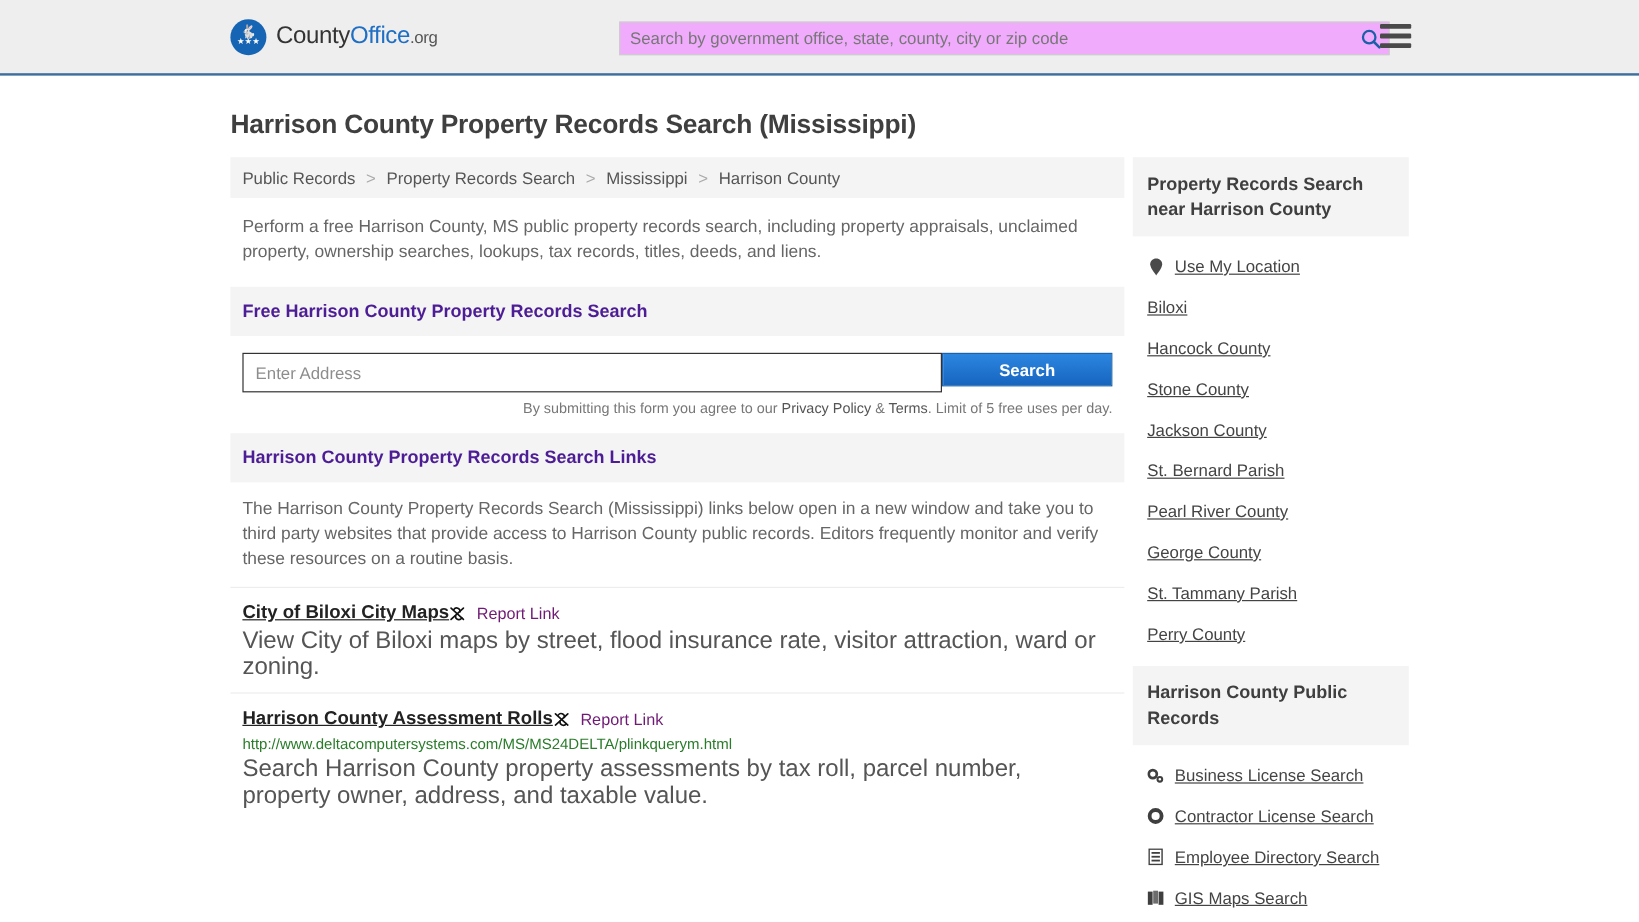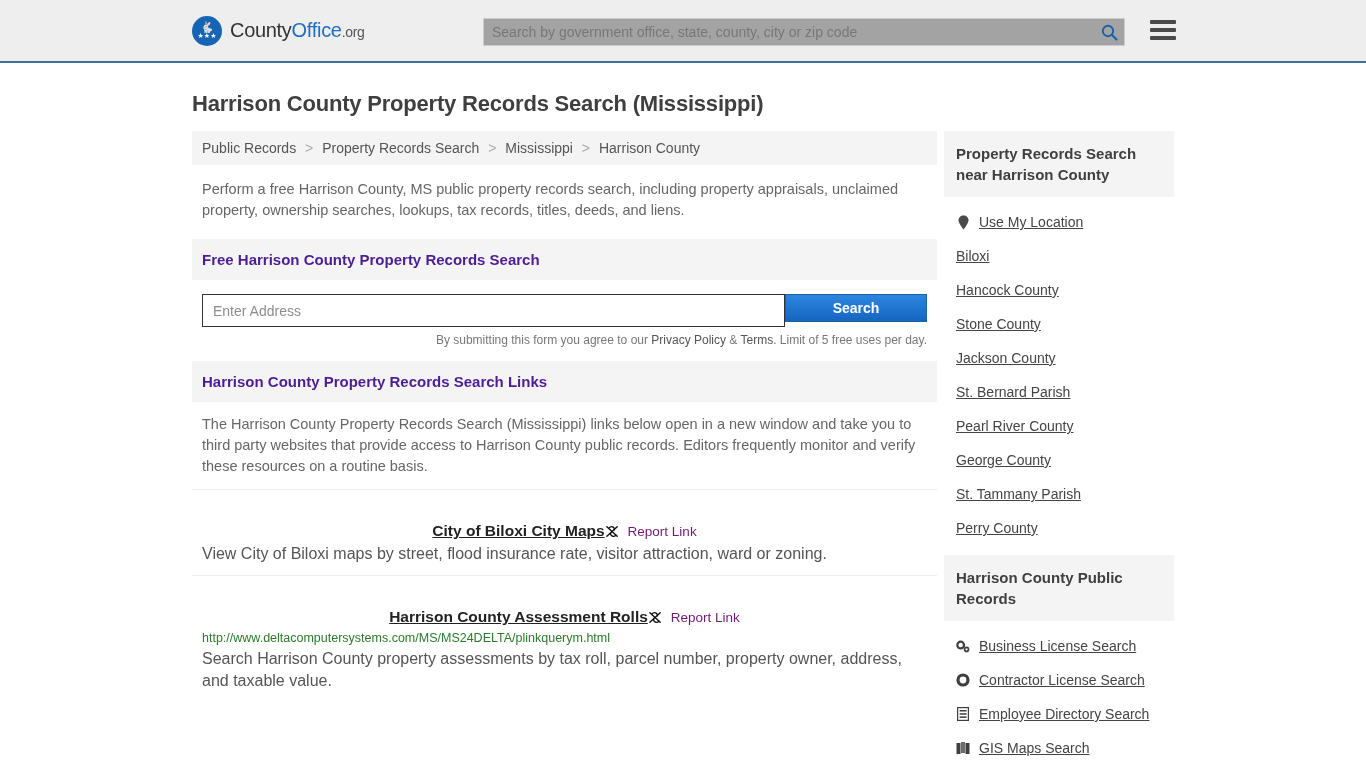--- a/index.html
+++ b/index.html
@@ -55,25 +55,25 @@
     font-size: 20px;
     letter-spacing: -0.3px;
     white-space: nowrap;
   }
   .brand-text .t-county { color: #333333; }
   .brand-text .t-office { color: #1f6fc4; font-weight: normal; }
   .brand-text .t-org { color: #555555; font-size: 14px; }
 
   .header-search {
     position: absolute;
-    left: 483px;
+    left: 516px;
     top: 18px;
     width: 642px;
     height: 28px;
-    background: #a3a3a3;
+    background: #f0abfc;
     border: 1px solid #cccccc;
     display: flex;
     align-items: center;
   }
   .header-search input {
     flex: 1 1 auto;
     border: 0;
     outline: 0;
     height: 26px;
     padding: 0 8px;
@@ -197,22 +197,21 @@
   
   .link-row {
     padding: 12px 10px 10px 10px;
     border-top: 1px solid #ededed;
     position: relative;
   }
   .link-row:first-of-type { border-top: 0; }
   .link-head {
     display: flex;
     align-items: flex-start;
-    justify-content: center;
-    margin-top: 20px;
+    justify-content: flex-start;
   }
   .link-title {
     font-size: 15.5px;
     font-weight: bold;
     color: #222222;
     text-decoration: underline;
     cursor: pointer;
   }
   .report-link {
     display: flex;
@@ -224,21 +223,21 @@
     white-space: nowrap;
     padding-top: 2px;
   }
   .link-url {
     font-size: 12.5px;
     color: #2a7c2a;
     margin-top: 5px;
     word-break: break-all;
   }
   .link-desc {
-    font-size: 16px;
+    font-size: 20px;
     line-height: 22px;
     color: #555555;
     margin-top: 3px;
   }
 
   
   .side-bar-head {
     background: #f4f4f4;
     padding: 12px 12px;
     font-size: 15px;

